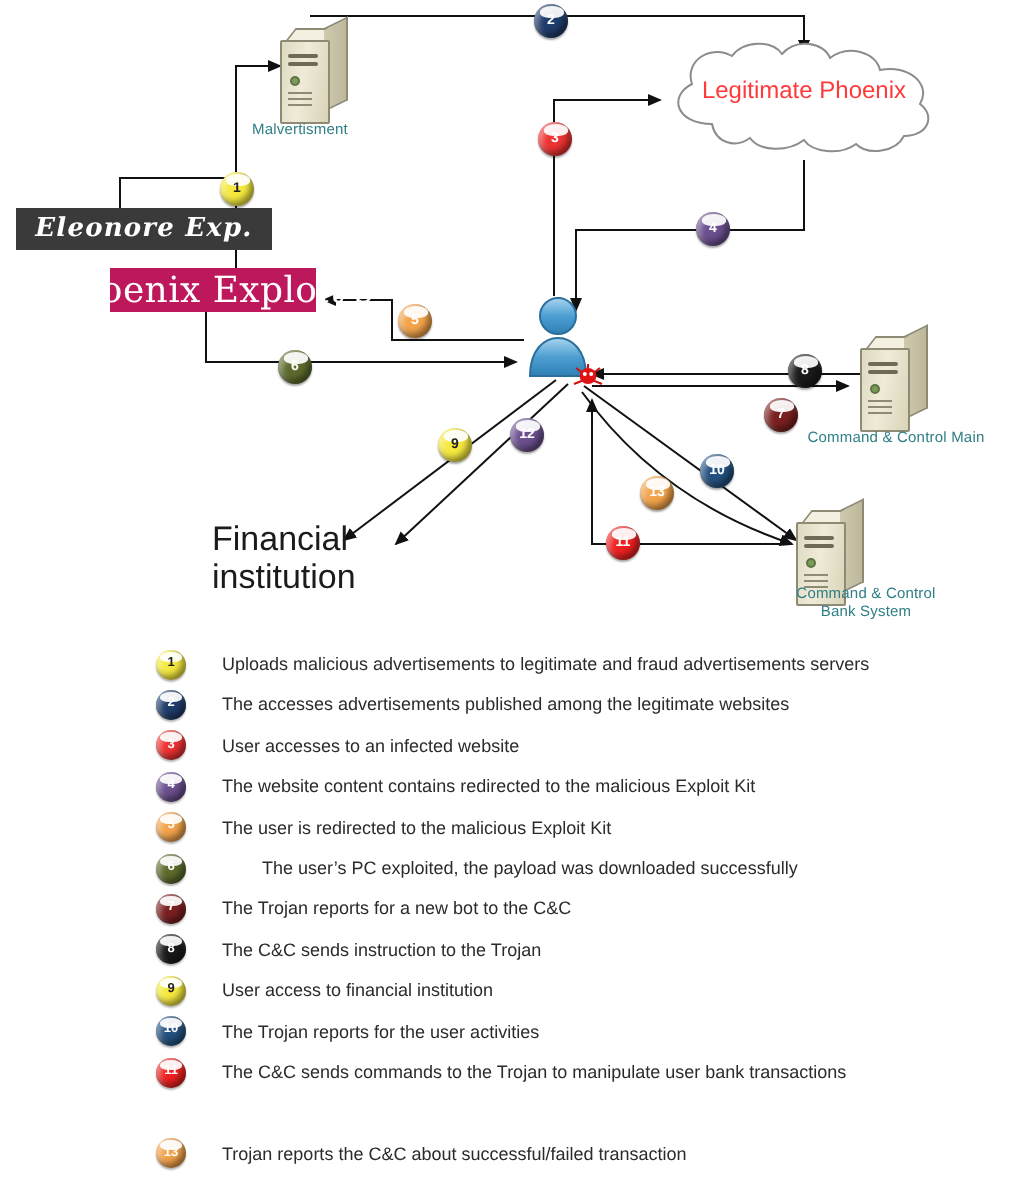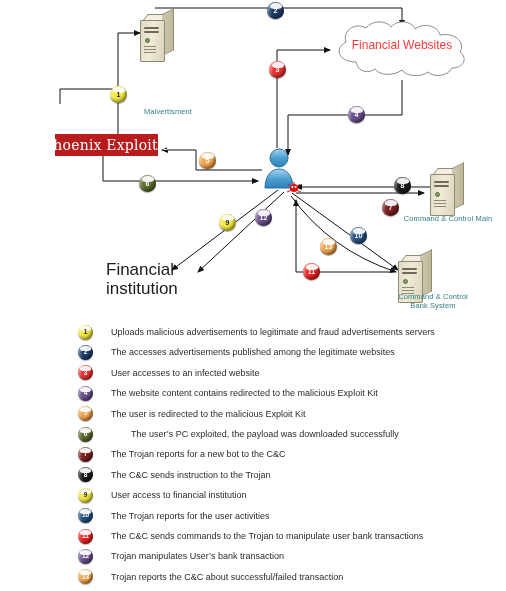--- a/index.html
+++ b/index.html
@@ -31,22 +31,22 @@
 
   .node-label{position:absolute;text-align:center;font-size:7.5px;
      color:#2f7f86;letter-spacing:.1px;line-height:9px;white-space:nowrap;}
 
   
   .kitbox{position:absolute;display:flex;align-items:center;justify-content:center;
      color:#ffffff;white-space:nowrap;}
   #kit-eleonore{left:8px;top:104px;width:128px;height:21px;background:#3a3a3a;
      font-family:"DejaVu Serif",serif;font-style:italic;font-weight:bold;
      font-size:13px;letter-spacing:.6px;}
-  #kit-phoenix{left:55px;top:134px;width:103px;height:22px;background:#b91c1c;
-     font-family:"DejaVu Serif",serif;font-size:14px;letter-spacing:.2px;}
+  #kit-phoenix{left:55px;top:134px;width:103px;height:22px;background:#be185d;
+     font-family:"DejaVu Serif",serif;font-size:18px;letter-spacing:.2px;}
 
   
   #cloud{left:328px;top:18px;width:148px;height:62px;}
   #cloud .cloud-text{position:absolute;left:0;top:20px;width:148px;text-align:center;
      font-size:12px;color:#ff3a3a;font-family:"Liberation Sans",sans-serif;}
 
   
   #user{left:262px;top:148px;width:36px;height:42px;}
 
   
@@ -126,35 +126,38 @@
   <div class="node server" style="left:140px;top:14px;">
     <div class="srv-top"></div>
     <div class="srv-side"></div>
     <div class="srv-front">
       <div class="srv-slot" style="top:6px;"></div>
       <div class="srv-slot" style="top:10px;"></div>
       <div class="srv-led" style="top:17px;"></div>
       <div class="srv-vents" style="top:25px;"></div>
     </div>
   </div>
-  <div class="node-label" style="left:128px;top:60px;width:80px;margin-top:47px;">Malvertisment</div>
-
+  <div class="node-label" style="left:110px;top:60px;width:80px;">Malvertisment</div>
+
+  <div class="kitbox" id="kit-eleonore">
+    <span>Eleonore Exp.</span>
+  </div>
   <div class="kitbox" id="kit-phoenix">
     <span>Phoenix Exploit's</span>
   </div>
 
   <div class="node" id="cloud">
     <svg width="148" height="62" style="position:absolute;left:0;top:0;">
       <path d="M28,44 C10,44 6,30 18,24 C14,12 28,4 38,10 C44,2 58,2 63,9
                C70,1 84,3 87,11 C96,4 110,8 112,17 C126,14 138,24 132,34
                C140,40 136,50 124,50 C120,58 106,60 100,54
                C92,60 78,58 74,52 C66,58 52,58 47,51
                C40,56 30,54 28,44 Z" fill="#ffffff" stroke="#8c8c8c" stroke-width="1"></path>
     </svg>
-    <div class="cloud-text">Financial Websites</div>
+    <div class="cloud-text">Legitimate Phoenix</div>
   </div>
 
   <div class="node" id="user">
     <svg width="36" height="42" style="position:absolute;left:0;top:0;">
       <defs>
         <linearGradient id="ug" x1="0" y1="0" x2="0" y2="1">
           <stop offset="0" stop-color="#a9d4ef"></stop>
             <stop offset=".5" stop-color="#4d9fd2"></stop>
           <stop offset="1" stop-color="#2f7fb5"></stop>
         </linearGradient>
@@ -311,25 +314,19 @@
         <span class="num">10</span>
       </div>
       <div class="leg-text">The Trojan reports for the user activities</div>
     </div>
     <div class="leg-row" style="top: 204px;">
       <div class="leg-badge" style="background: rgb(239, 32, 32);">
         <span class="num">11</span>
       </div>
       <div class="leg-text">The C&amp;C sends commands to the Trojan to manipulate user bank transactions</div>
     </div>
-    <div class="leg-row" style="top: 224.4px;">
-      <div class="leg-badge" style="background: rgb(107, 79, 142);">
-        <span class="num">12</span>
-      </div>
-      <div class="leg-text">Trojan manipulates User’s bank transaction</div>
-    </div>
     <div class="leg-row" style="top: 244.8px;">
       <div class="leg-badge" style="background: rgb(243, 163, 74);">
         <span class="num">13</span>
       </div>
       <div class="leg-text">Trojan reports the C&amp;C about successful/failed transaction</div>
     </div>
   </div>
 
 </body></html>

